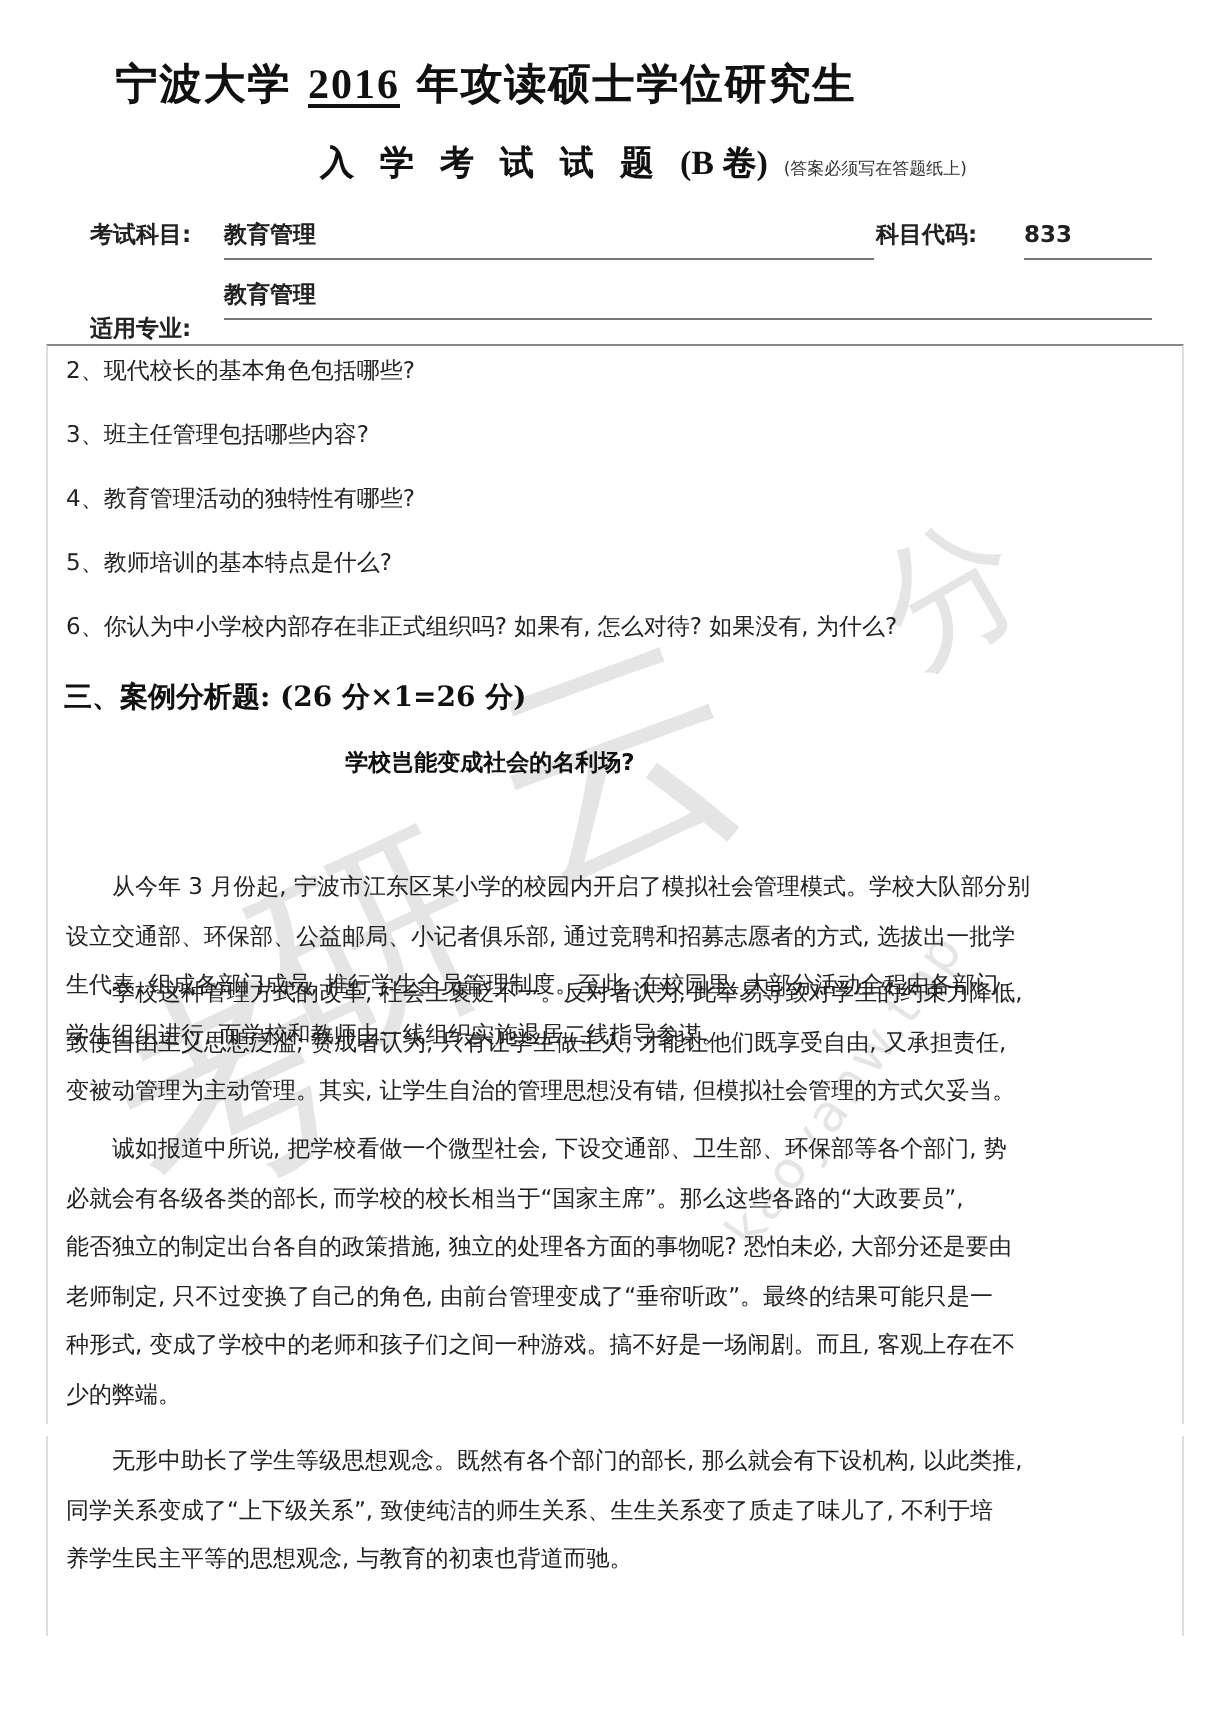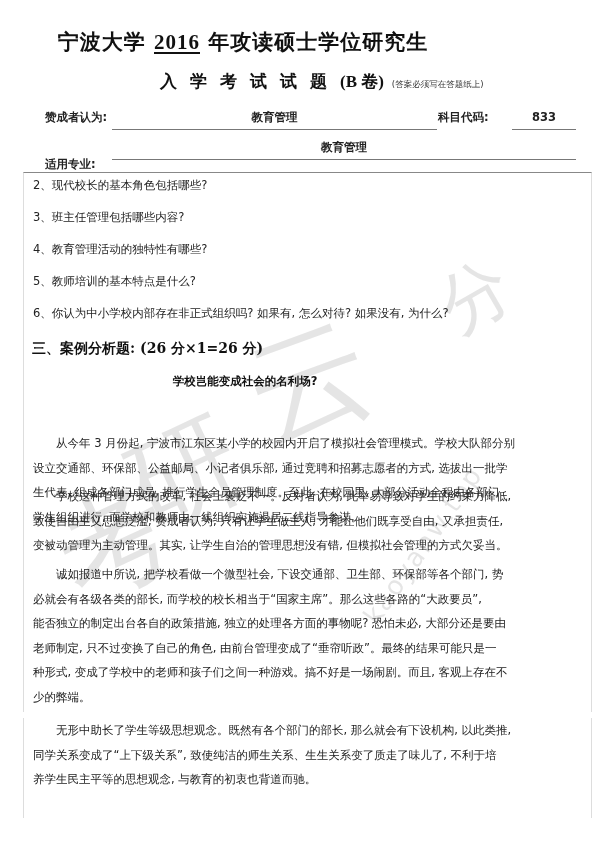--- a/index.html
+++ b/index.html
@@ -10,21 +10,21 @@
     font-family: "DejaVu Serif", serif; font-size: 21px; font-weight: bold; letter-spacing: 1px; color:#111; }
   .title .year { text-decoration: underline; text-underline-offset: 3px; font-family: "Liberation Serif", serif; }
 
   .subtitle { position: absolute; top: 70px; left: 160px; font-family: "DejaVu Serif", serif;
     font-size: 17px; font-weight: bold; color:#111; white-space: nowrap; }
   .subtitle .spaced { letter-spacing: 13px; }
   .subtitle .paper { font-family: "Liberation Serif", serif; font-size: 17px; }
   .subtitle .note { font-family: "DejaVu Sans", sans-serif; font-size: 8.5px; font-weight: normal; color:#333; margin-left: 2px; letter-spacing: 0; }
 
   .field-label { position: absolute; font-size: 11.5px; font-weight: bold; color: #222; }
-  .field-value { position: absolute; font-size: 11.5px; font-weight: bold; color: #222; text-align: center; }
+  .field-value { position: absolute; font-size: 11.5px; font-weight: bold; color: #222; text-align: left; }
   .field-line { position: absolute; height: 1px; background: #777; }
 
   .qbox { position: absolute; left: 23px; top: 172px; width: 569px; height: 540px;
     border-top: 1.5px solid #888; border-left: 1px solid #ddd; border-right: 1px solid #ddd; }
   .qbox2 { position: absolute; left: 23px; top: 718px; width: 569px; height: 100px;
     border-left: 1px solid #ddd; border-right: 1px solid #ddd; }
 
   .q { position: absolute; left: 33px; font-size: 11.5px; color: #222; white-space: nowrap; }
   .section { position: absolute; left: 32px; top: 340px; font-family: "DejaVu Serif", serif;
     font-size: 14px; font-weight: bold; color:#111; white-space: nowrap; }
@@ -45,21 +45,21 @@
 
 <div class="title">
   <span>宁波大学 </span><span class="year">2016</span><span> 年攻读硕士学位研究生</span>
 </div>
 
 <div class="subtitle">
   <span class="spaced">入学考试试题</span><span class="paper">(B 卷)</span>
   <span class="note">(答案必须写在答题纸上)</span>
 </div>
 
-<div class="field-label" style="left:45px; top:110px;">赞成者认为:</div>
+<div class="field-label" style="left:45px; top:110px;">考试科目:</div>
 <div class="field-value" style="left:112px; top:110px; width:325px;">教育管理</div>
 <div class="field-line" style="left:112px; top:129px; width:325px;"></div>
 
 <div class="field-label" style="left:438px; top:110px;">科目代码:</div>
 <div class="field-value" style="left:512px; top:110px; width:64px;">833</div>
 <div class="field-line" style="left:512px; top:129px; width:64px;"></div>
 
 <div class="field-label" style="left:45px; top:140px;margin-top:17px;">适用专业:</div>
 <div class="field-value" style="left:112px; top:140px; width:464px;">教育管理</div>
 <div class="field-line" style="left:112px; top:159px; width:464px;"></div>

